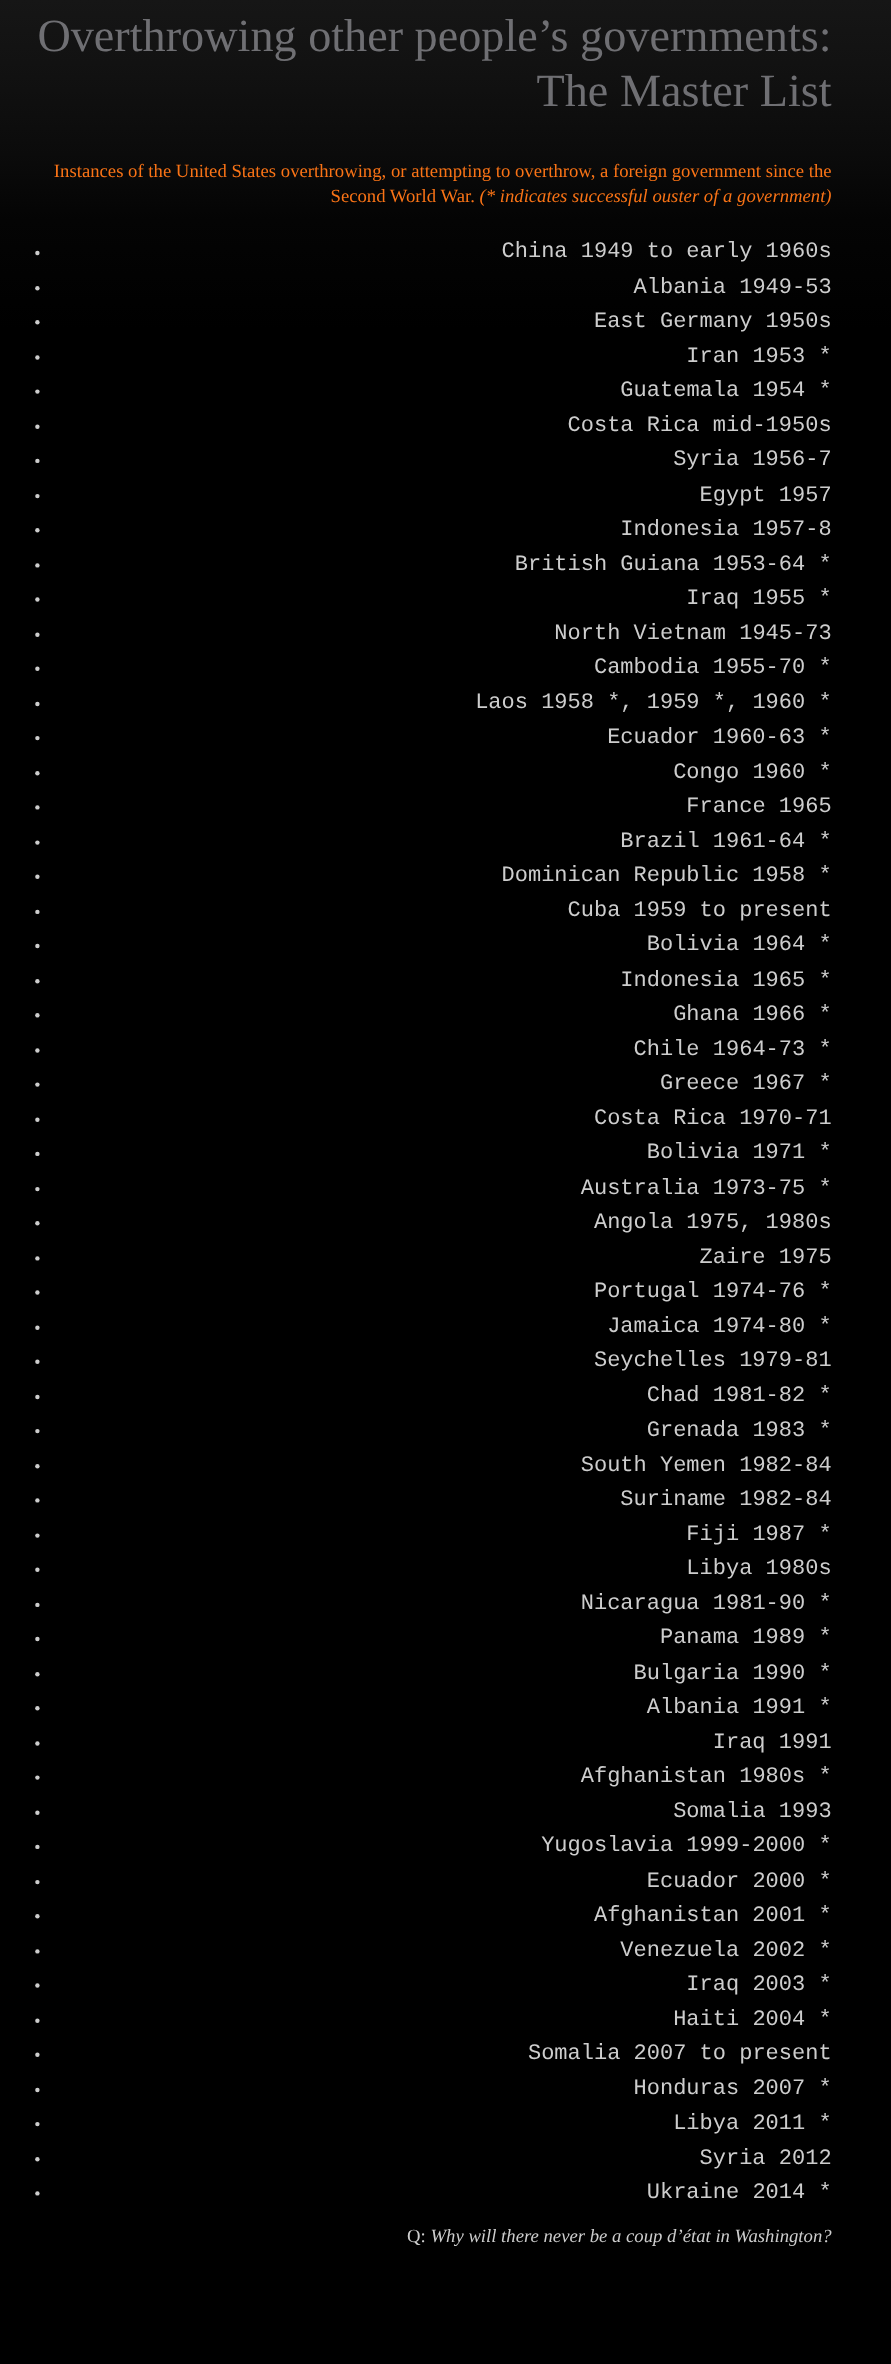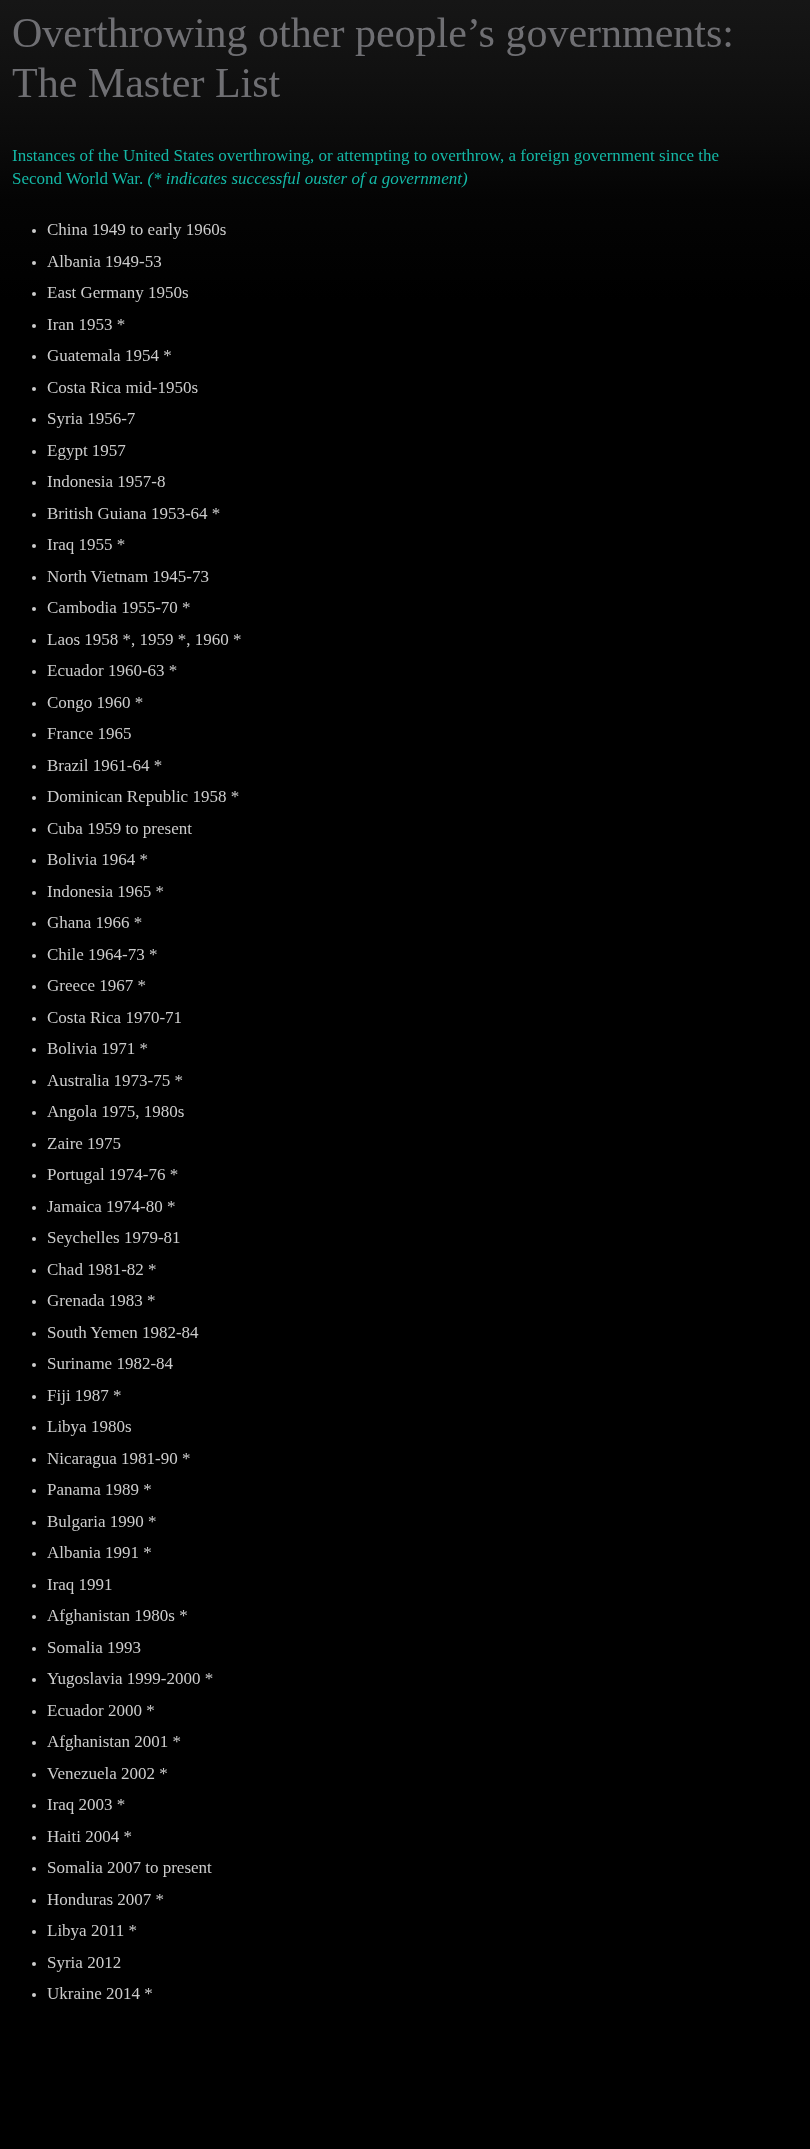--- a/index.html
+++ b/index.html
@@ -16,20 +16,21 @@
       #111111 70px,
       #0b0b0b 140px,
       #040404 200px,
       #000000 300px);
     overflow-x: hidden;
   }
   .page {
     padding: 0 12px;
     box-sizing: border-box;
     width: 768px;
+    text-align: right;
   }
   h1.page-title {
     margin: 0;
     padding-top: 8px;
     font-size: 42px;
     line-height: 50px;
     font-weight: 400;
     letter-spacing: 0;
     color: #6f6f73;
     font-variant-numeric: oldstyle-nums;
@@ -39,38 +40,39 @@
     font-size: 17px;
     line-height: 17px;
     font-style: italic;
     color: #56565a;
   }
   .intro {
     margin: 36px 0 0 0;
     max-width: 786px;
     font-size: 17px;
     line-height: 23px;
-    color: #14b8a6;
+    color: #f97316;
     font-variant-numeric: oldstyle-nums;
   }
   .intro .em {
     font-style: italic;
   }
   ul.interventions {
     margin: 29px 0 0 0;
     padding: 0 0 0 35px;
     list-style: disc outside;
     color: #cdcdcd;
   }
   ul.interventions li {
-    font-size: 17px;
+    font-size: 20px;
     line-height: 22px;
     margin-bottom: 9.5px;
     color: #cdcdcd;
     font-variant-numeric: oldstyle-nums;
+    font-family: Liberation Mono, monospace;
   }
   ul.interventions li::marker {
     color: #cdcdcd;
     font-size: 15px;
   }
   .qa-line {
     margin: 0;
     font-size: 17px;
     line-height: 23px;
     color: #cdcdcd;
@@ -199,15 +201,16 @@
 
       <li>Honduras 2007 *</li>
 
       <li>Libya 2011 *</li>
 
       <li>Syria 2012</li>
 
       <li>Ukraine 2014 *</li>
     </ul>
 
+  <p class="qa-line question"><span>Q: </span><span class="qa-text">Why will there never be a coup d’état in Washington?</span></p>
 
 
 </article>
 
 </body></html>

